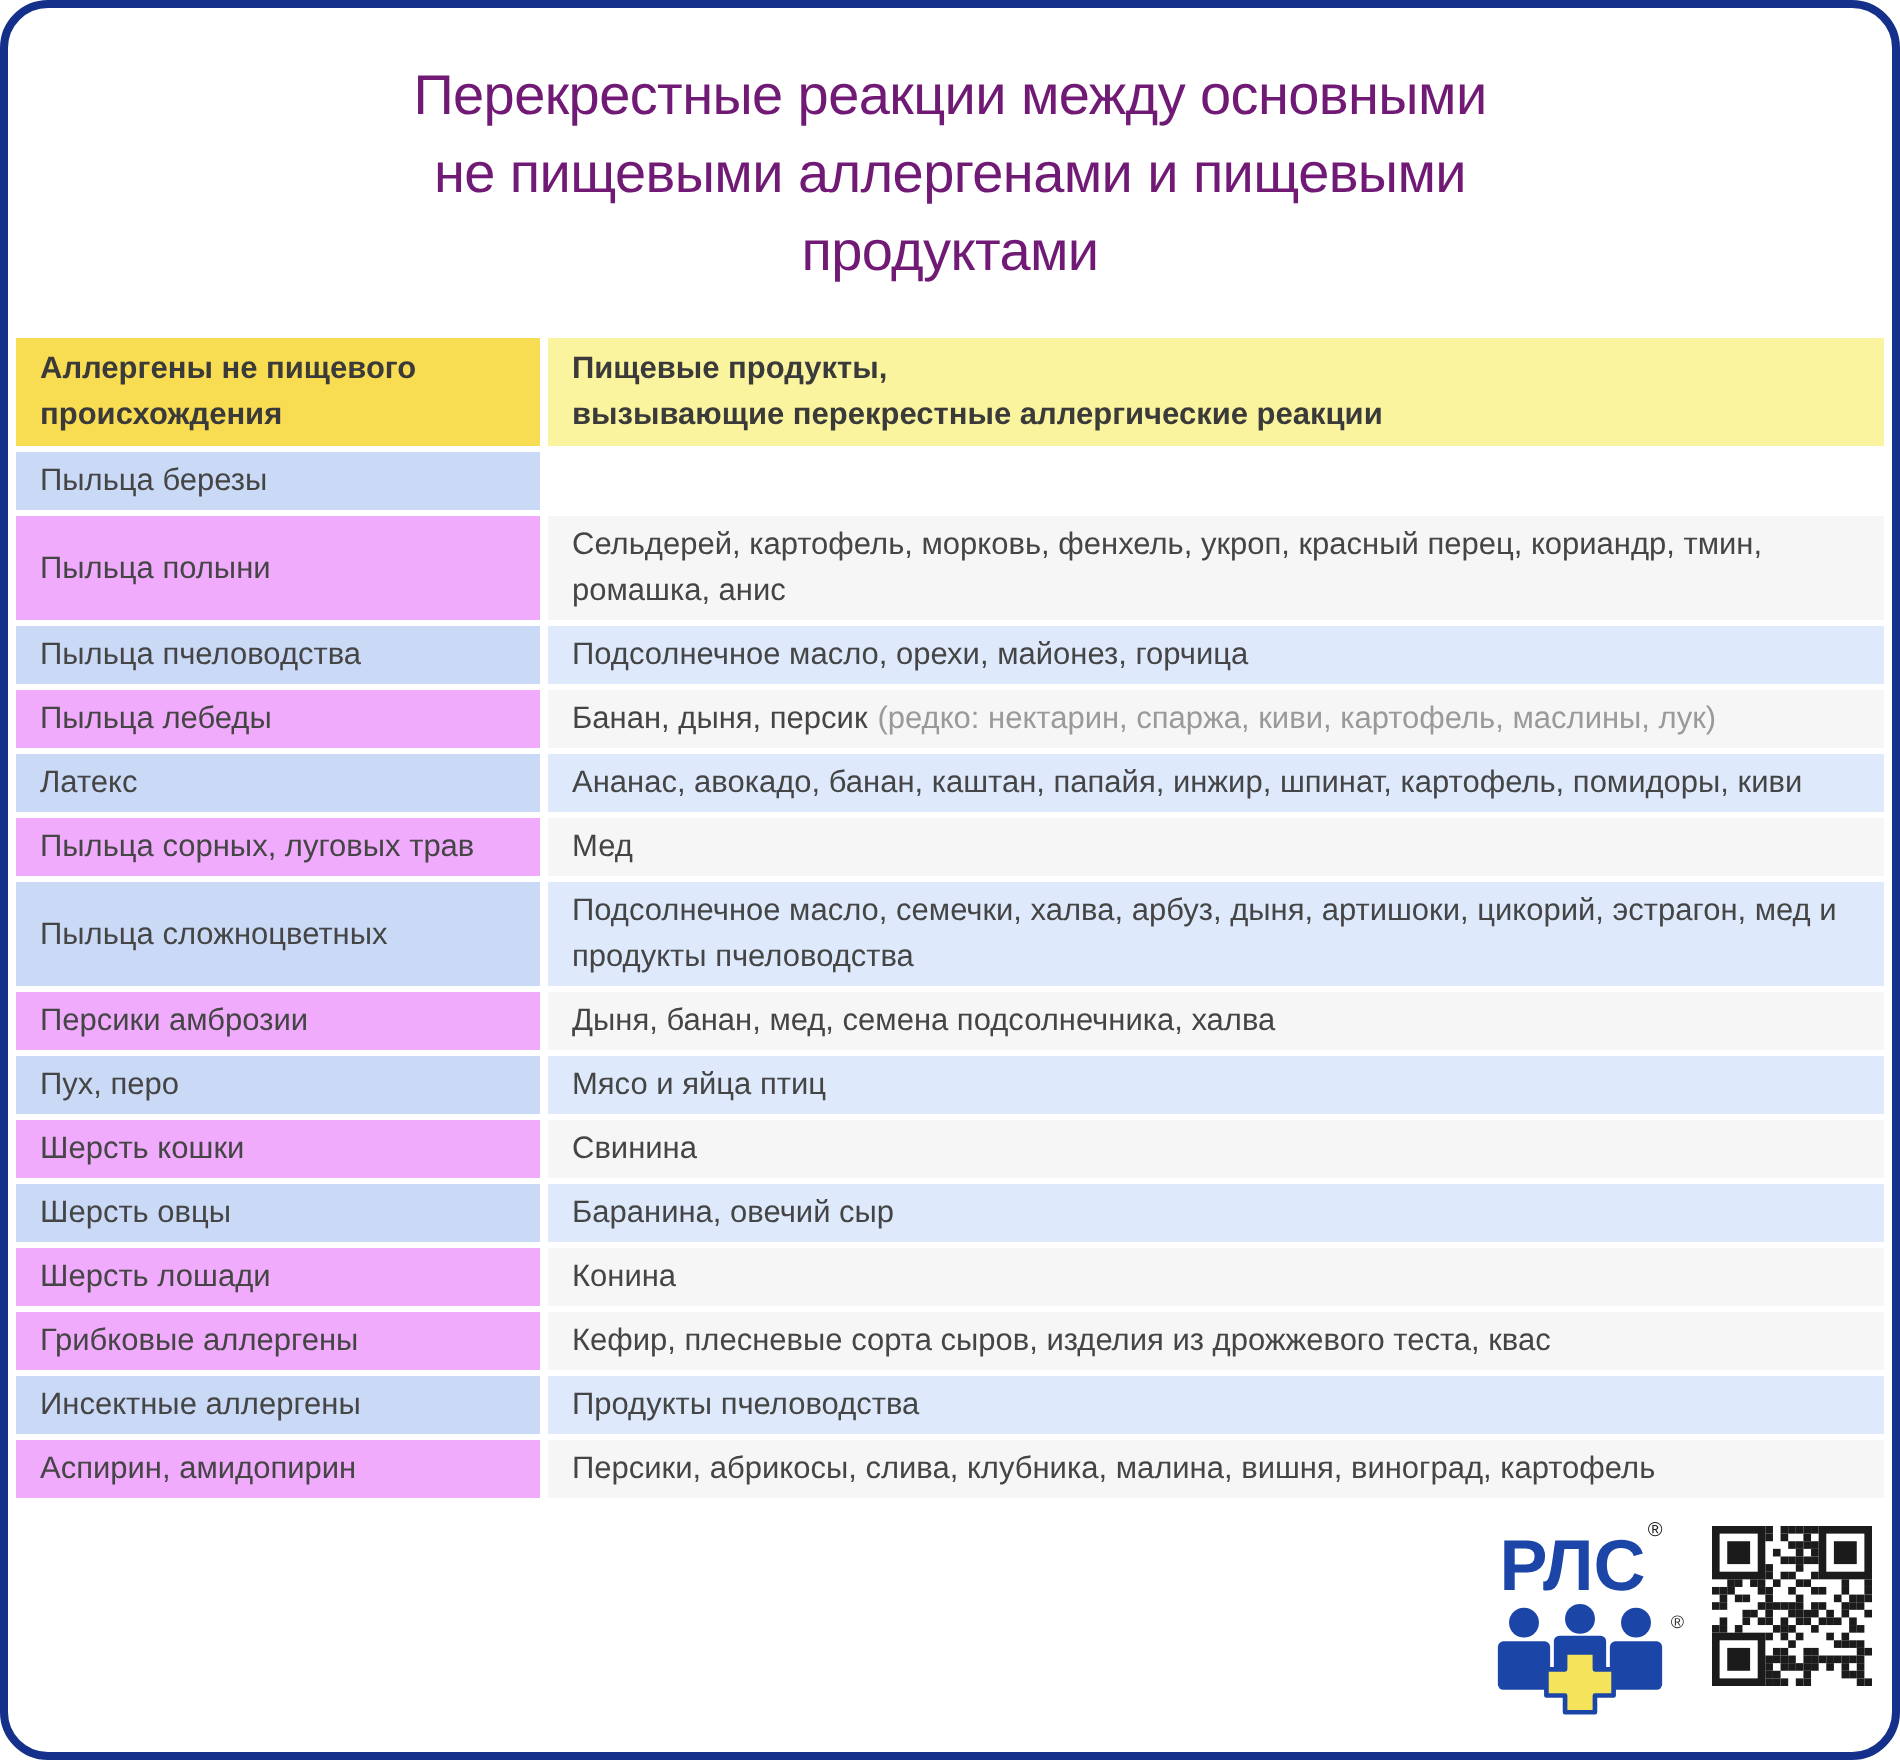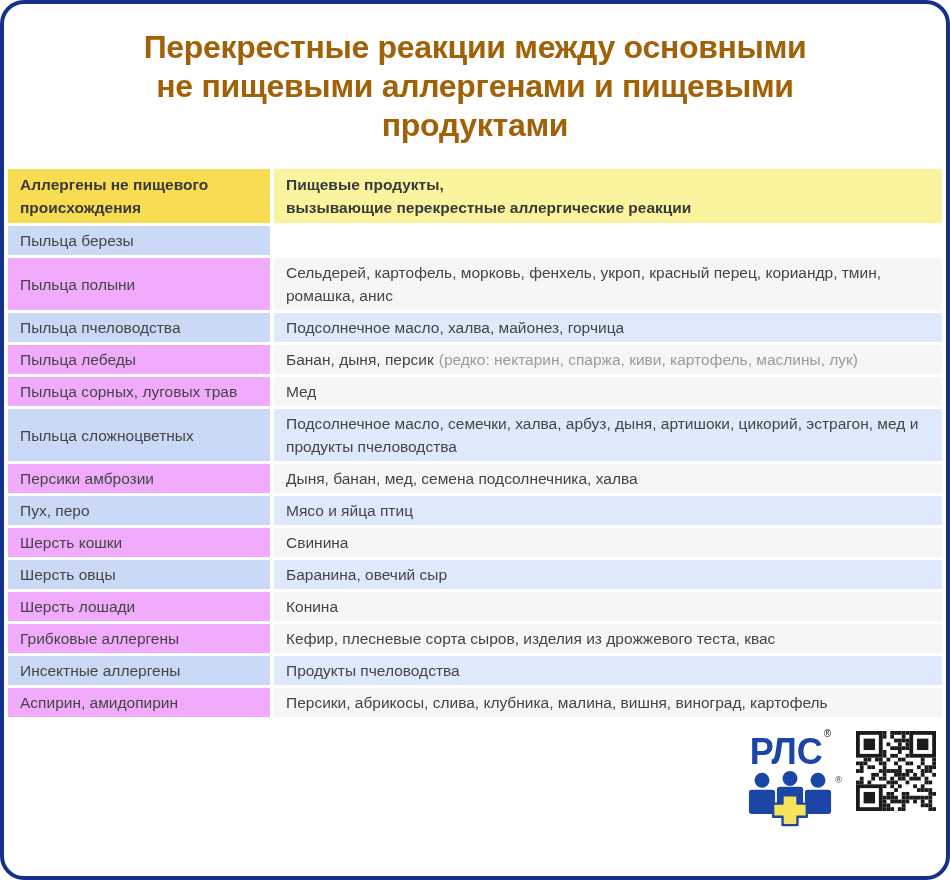--- a/index.html
+++ b/index.html
@@ -2,22 +2,22 @@
 <html lang="ru"><head>
 <meta charset="utf-8">
 <style>
   html,body{margin:0;padding:0;background:#fff;}
   body{font-family:"Liberation Sans",sans-serif;width:950px;height:880px;}
   .card{
     position:relative;box-sizing:border-box;width:950px;height:880px;
     background:#fff;border:4px solid #15308A;border-radius:24px;overflow:hidden;
   }
   .title{
-    margin:24px auto 0;text-align:center;font-weight:700;
-    font-size:32px;line-height:39px;color:#a16207;letter-spacing:-0.3px;
+    margin:24px auto 0;text-align:center;font-weight:400;
+    font-size:28px;line-height:39px;color:#701a75;letter-spacing:-0.3px;
   }
   .title span{display:block;}
   .tbl{margin:24px 4px 0 4px;}
   .row{display:grid;grid-template-columns:262px 1fr;column-gap:4px;margin-bottom:3px;}
   .cell{
     display:flex;align-items:center;box-sizing:border-box;
     padding:3px 12px;min-height:28px;
     font-size:15.5px;line-height:23px;color:#454545;
   }
   .hdr .cell{font-weight:700;color:#3A3A3A;padding:4px 12px;min-height:54px;}
@@ -73,27 +73,33 @@
     </div>
     <div class="row gray">
       <div class="cell l">Пыльца полыни</div>
       <div class="cell r">
           <div><span>Сельдерей, картофель, морковь, фенхель, укроп, красный перец, кориандр, тмин, ромашка, анис</span><span class="note"></span></div>
         </div>
     </div>
     <div class="row blue">
       <div class="cell l">Пыльца пчеловодства</div>
       <div class="cell r">
-          <div><span>Подсолнечное масло, халва, майонез, горчица</span><span class="note"></span></div>
+          <div><span>Подсолнечное масло, орехи, майонез, горчица</span><span class="note"></span></div>
         </div>
     </div>
     <div class="row gray">
       <div class="cell l">Пыльца лебеды</div>
       <div class="cell r">
           <div><span>Банан, дыня, персик</span><span class="note">(редко: нектарин, спаржа, киви, картофель, маслины, лук)</span></div>
+        </div>
+    </div>
+    <div class="row blue">
+      <div class="cell l">Латекс</div>
+      <div class="cell r">
+          <div><span>Ананас, авокадо, банан, каштан, папайя, инжир, шпинат, картофель, помидоры, киви</span><span class="note"></span></div>
         </div>
     </div>
     <div class="row gray">
       <div class="cell l">Пыльца сорных, луговых трав</div>
       <div class="cell r">
           <div><span>Мед</span><span class="note"></span></div>
         </div>
     </div>
     <div class="row blue">
       <div class="cell l">Пыльца сложноцветных</div>

